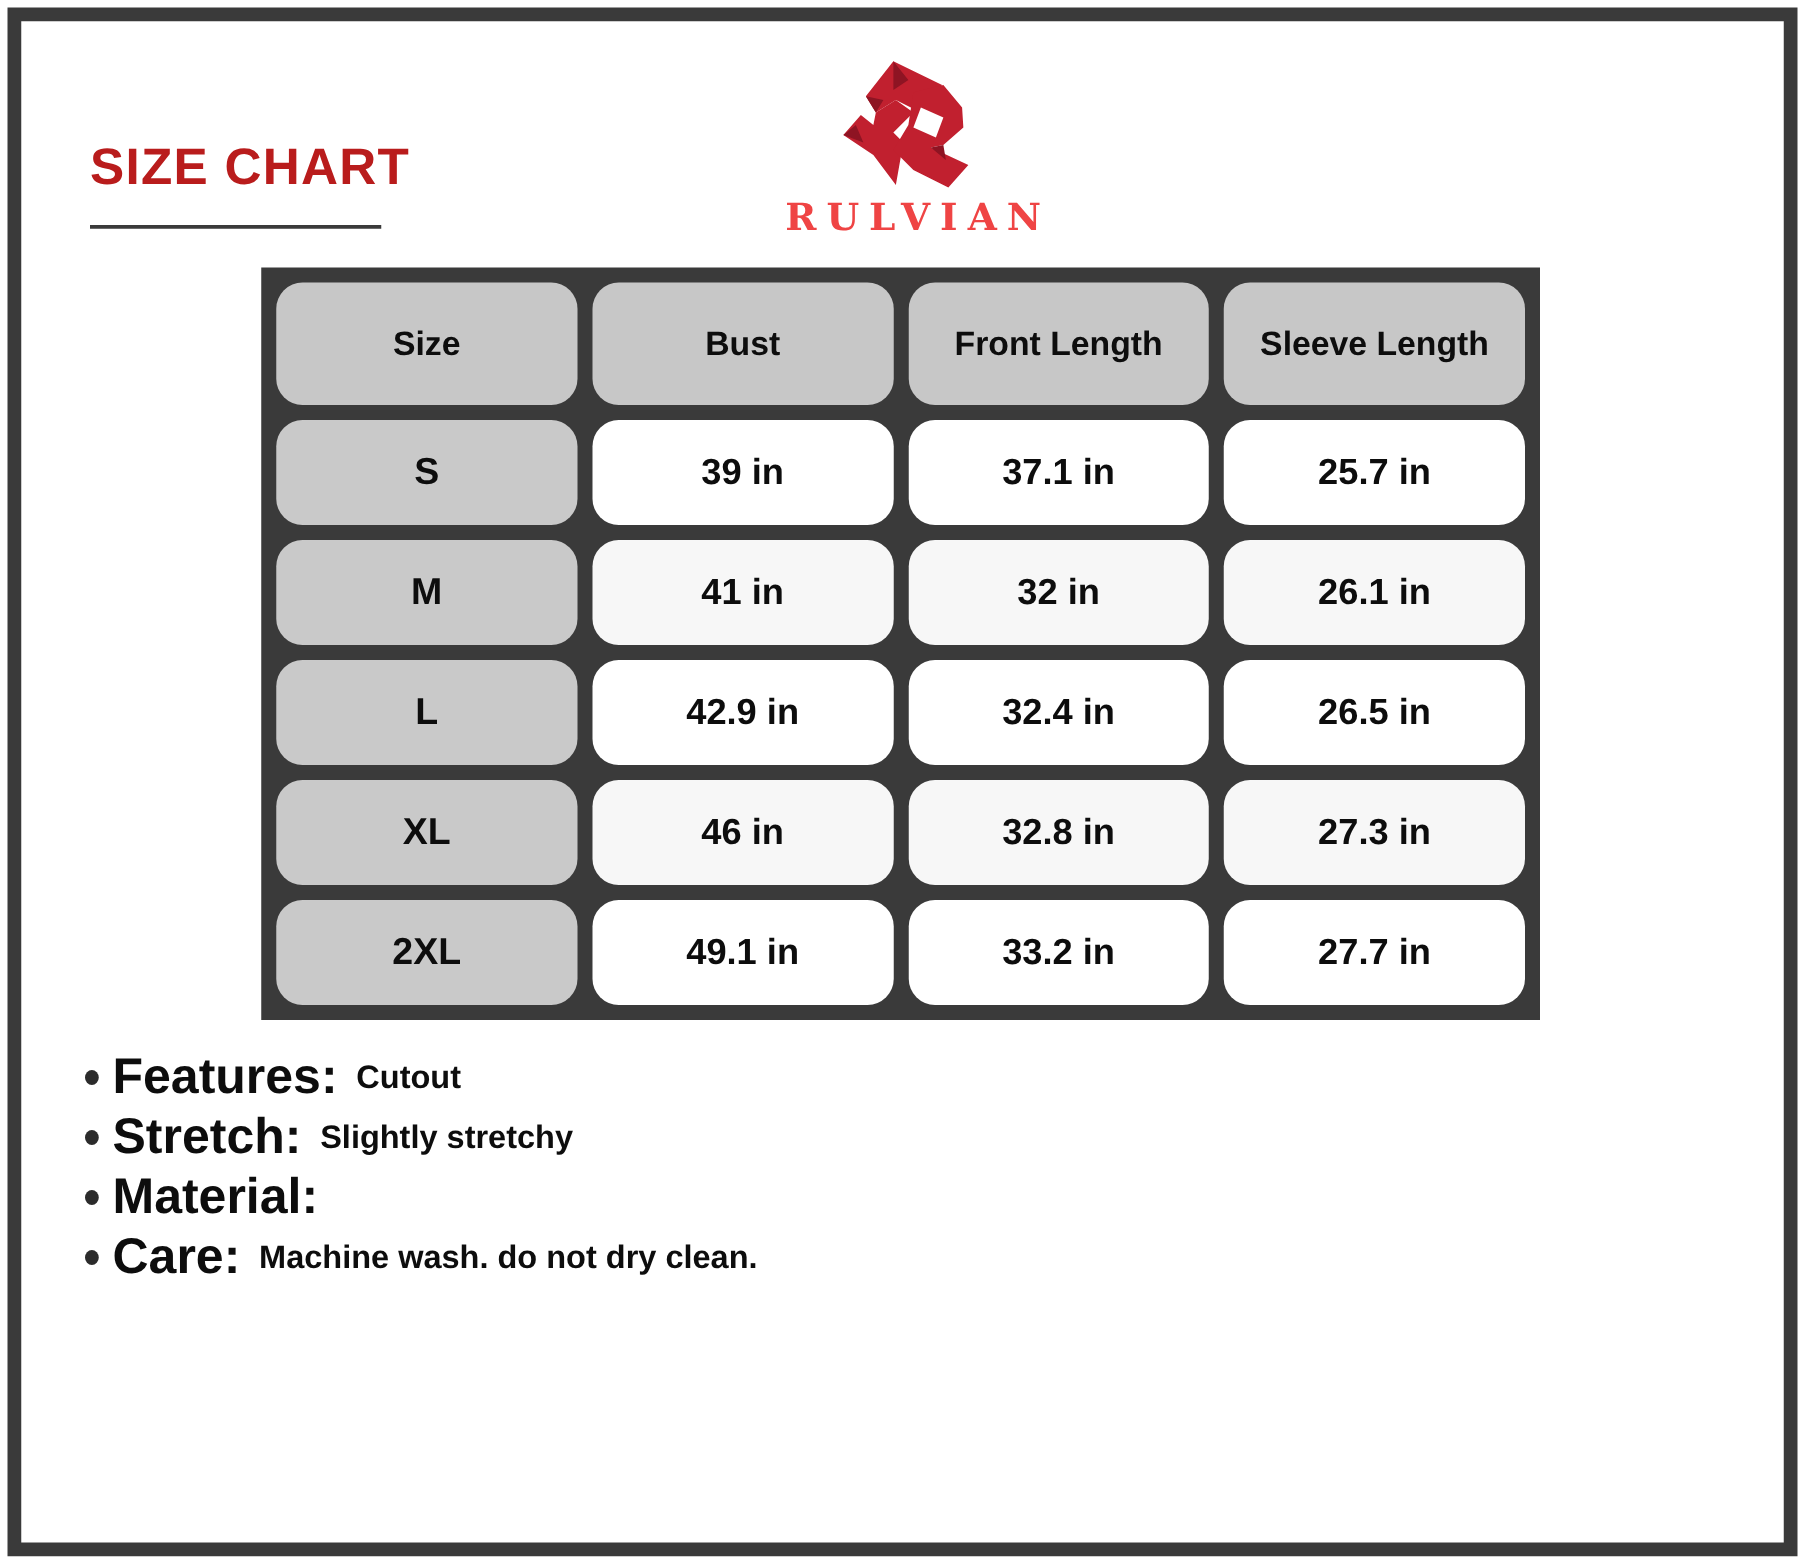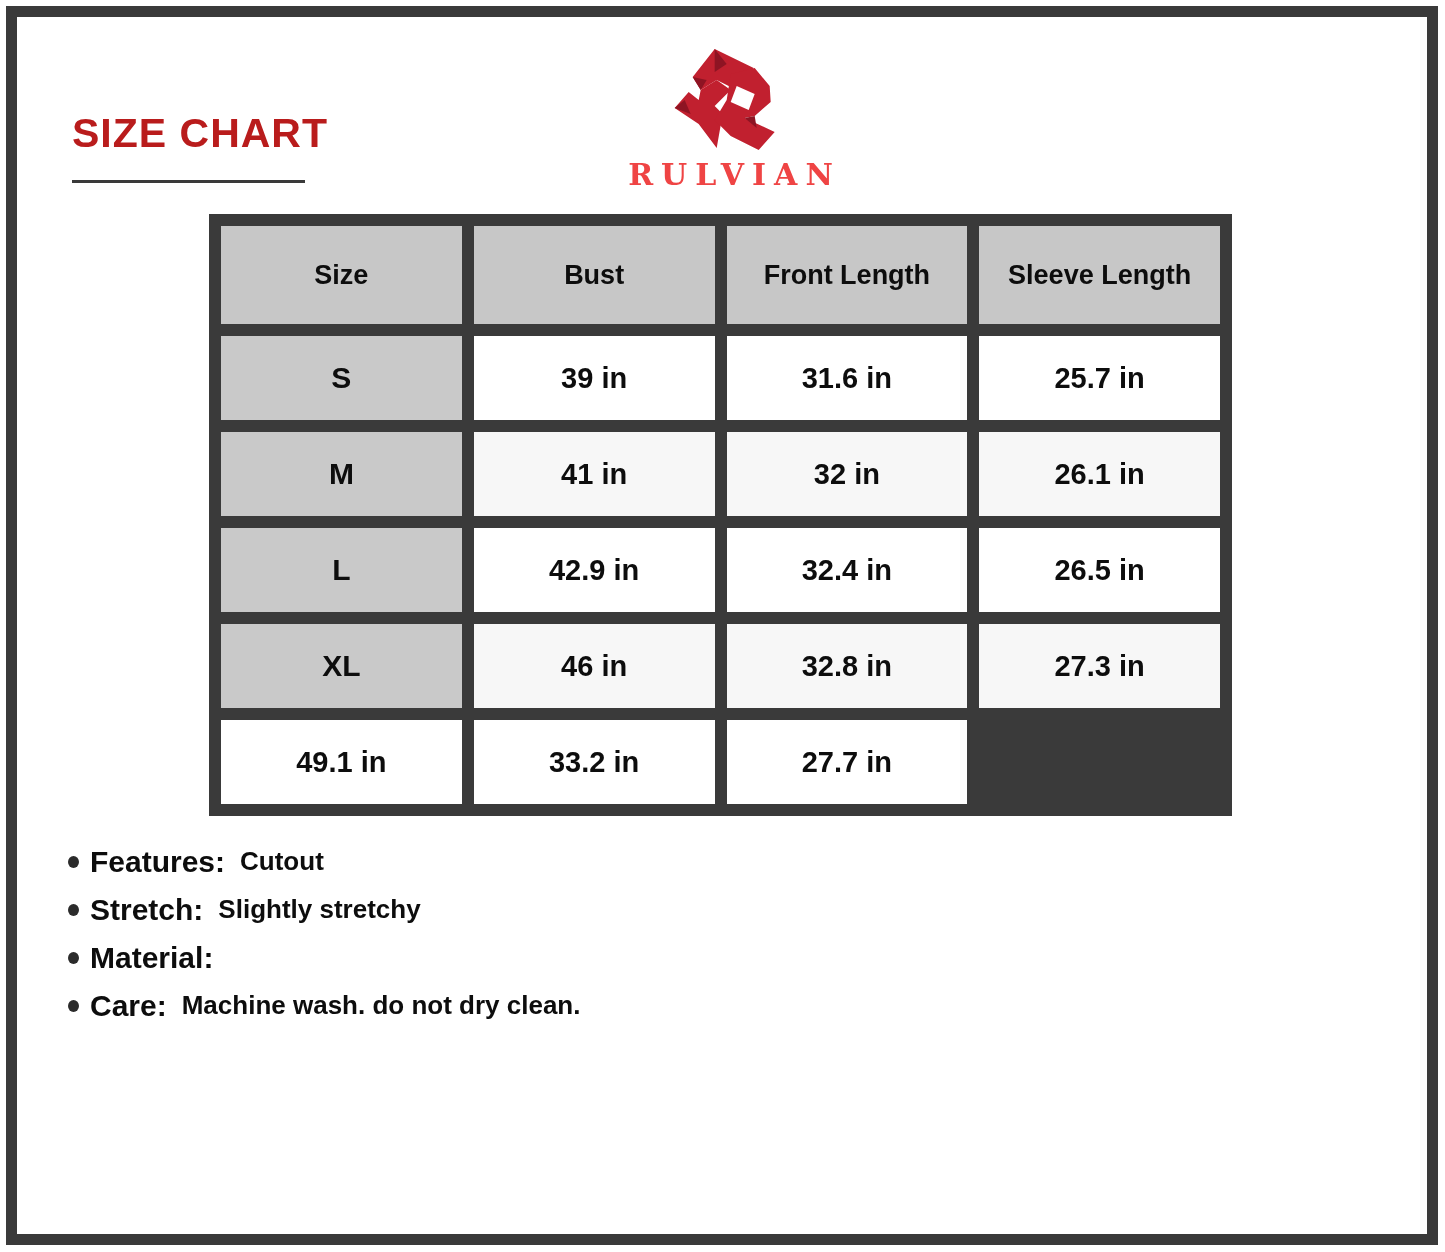--- a/index.html
+++ b/index.html
@@ -46,39 +46,40 @@
     display:grid;
     grid-template-columns:1fr 1fr 1fr 1fr;
     grid-template-rows:98px repeat(5, 84px);
     gap:12px;
     padding:12px;
     box-sizing:border-box;
   }
   .cell{
     display:flex;align-items:center;justify-content:center;
     color:#0d0d0d;
+    border-radius:21px;
   }
   .cell.head{background:#c7c7c7;font-weight:bold;font-size:27px;}
   .cell.sizecol{background:#c9c9c9;font-weight:bold;font-size:30px;}
   .cell.val{background:#ffffff;font-weight:bold;font-size:29px;}
   .cell.val.tint{background:#f7f7f7;}
   
   .details{
     position:absolute;left:68px;top:846px;
     list-style:none;margin:0;padding:0;
   }
   .details li{
     display:flex;align-items:center;
     margin-bottom:17px;height:31px;
   }
   .dot{
     width:11px;height:12px;border-radius:50%;
     background:#2b2b2b;margin-right:11px;flex:0 0 auto;
   }
-  .detail-label{font-weight:bold;font-size:30px;color:#0d0d0d;}
+  .detail-label{font-weight:bold;font-size:40px;color:#0d0d0d;}
   .detail-value{font-weight:bold;font-size:26px;color:#0d0d0d;margin-left:15px;text-align:right;}
 </style>
 </head>
 <body>
 
 <div class="canvas">
   <div class="frame"></div>
 
   <div class="page-title">SIZE CHART</div>
   <div class="title-underline"></div>
@@ -98,38 +99,39 @@
   </div>
 
   <div class="size-table">
     <div class="cell head">Size</div>
     <div class="cell head">Bust</div>
     <div class="cell head">Front Length</div>
     <div class="cell head">Sleeve Length</div>
 
     <div class="cell sizecol">S</div>
     <div class="cell val">39 in</div>
-    <div class="cell val">31.6 in</div>
+    <div class="cell val">37.1 in</div>
     <div class="cell val">25.7 in</div>
 
     <div class="cell sizecol">M</div>
     <div class="cell val tint">41 in</div>
     <div class="cell val tint">32 in</div>
     <div class="cell val tint">26.1 in</div>
 
     <div class="cell sizecol">L</div>
     <div class="cell val">42.9 in</div>
     <div class="cell val">32.4 in</div>
     <div class="cell val">26.5 in</div>
 
     <div class="cell sizecol">XL</div>
     <div class="cell val tint">46 in</div>
     <div class="cell val tint">32.8 in</div>
     <div class="cell val tint">27.3 in</div>
 
+    <div class="cell sizecol">2XL</div>
     <div class="cell val">49.1 in</div>
     <div class="cell val">33.2 in</div>
     <div class="cell val">27.7 in</div>
   </div>
 
   <ul class="details">
     <li>
       <span class="dot"></span>
       <span class="detail-label">Features:</span>
       <span class="detail-value">Cutout</span>

